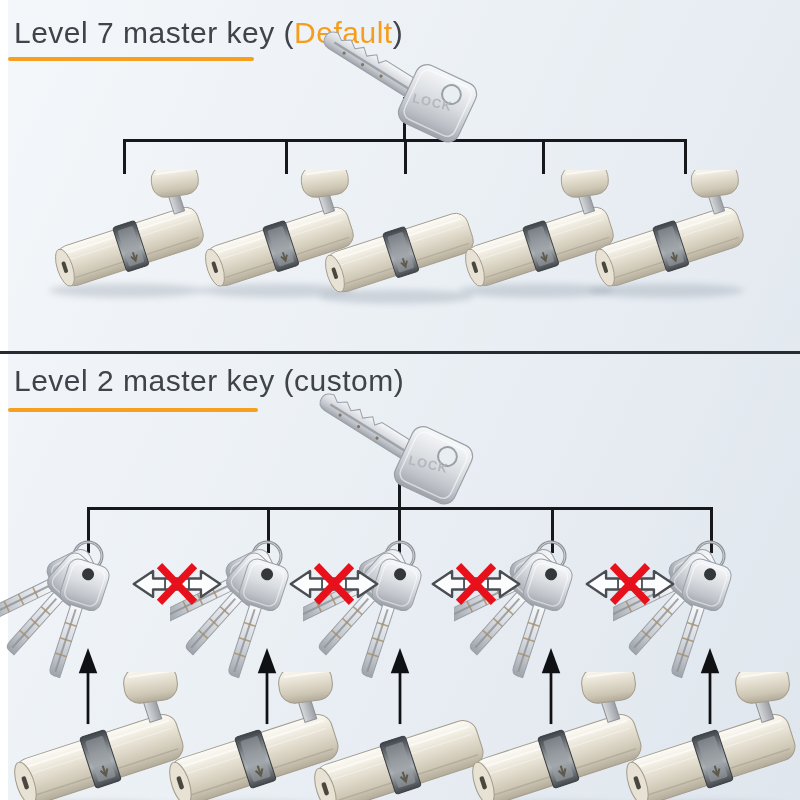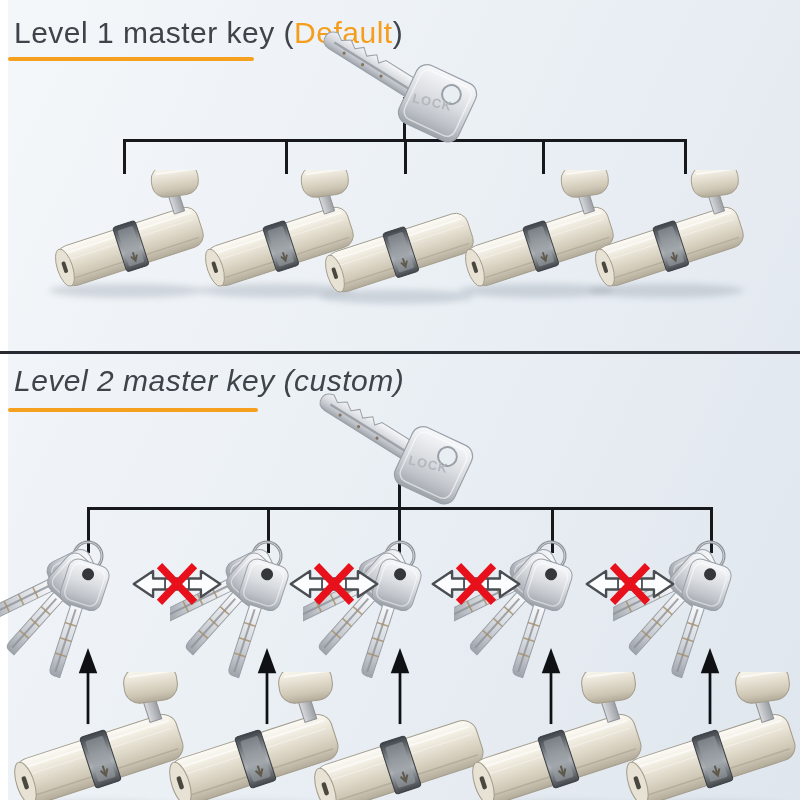--- a/index.html
+++ b/index.html
@@ -128,21 +128,21 @@
       </symbol>
 
       <symbol id="sym-uparrow" viewBox="0 0 22 80">
         <polygon points="11,0 20.5,26 1.5,26" fill="#101114"></polygon>
         <rect x="9.6" y="24" width="2.8" height="54" fill="#101114"></rect>
       </symbol>
     </defs>
   </svg>
 
   <div class="title" style="top:16px;">
-    <span>Level 1 master key (</span><span class="hl">Default</span><span>)</span>
+    <span>Level 7 master key (</span><span class="hl">Default</span><span>)</span>
   </div>
   <div class="underline" style="top:57px;width:246px;"></div>
 
   <div class="vl-line" style="left:403px;top:97px;height:44px;"></div>
   <div class="hl-line" style="left:123px;top:139px;width:564px;"></div>
   <div class="vl-line" style="left:123px;top:139px;height:35px;"></div>
   <div class="vl-line" style="left:285px;top:139px;height:35px;"></div>
   <div class="vl-line" style="left:404px;top:139px;height:35px;"></div>
   <div class="vl-line" style="left:542px;top:139px;height:35px;"></div>
   <div class="vl-line" style="left:684px;top:139px;height:35px;"></div>
@@ -164,21 +164,21 @@
     </svg>
   <svg class="inst" style="left:450px;top:170px;width:180px;height:135px;">
       <use href="#sym-cyl-knob"></use>
     </svg>
   <svg class="inst" style="left:580px;top:170px;width:180px;height:135px;">
       <use href="#sym-cyl-knob"></use>
     </svg>
 
   <div class="divider" style="top:351px;"></div>
 
-  <div class="title" style="top:364px;font-style:italic;">
+  <div class="title" style="top:364px;">
     <span>Level 2 master key (custom)</span>
   </div>
   <div class="underline" style="top:408px;width:250px;"></div>
 
   <div class="vl-line" style="left:398px;top:468px;height:41px;"></div>
   <div class="hl-line" style="left:87px;top:507px;width:626px;"></div>
   <div class="vl-line" style="left:87px;top:507px;height:46px;"></div>
   <div class="vl-line" style="left:267px;top:507px;height:46px;"></div>
   <div class="vl-line" style="left:398px;top:507px;height:46px;"></div>
   <div class="vl-line" style="left:551px;top:507px;height:46px;"></div>

